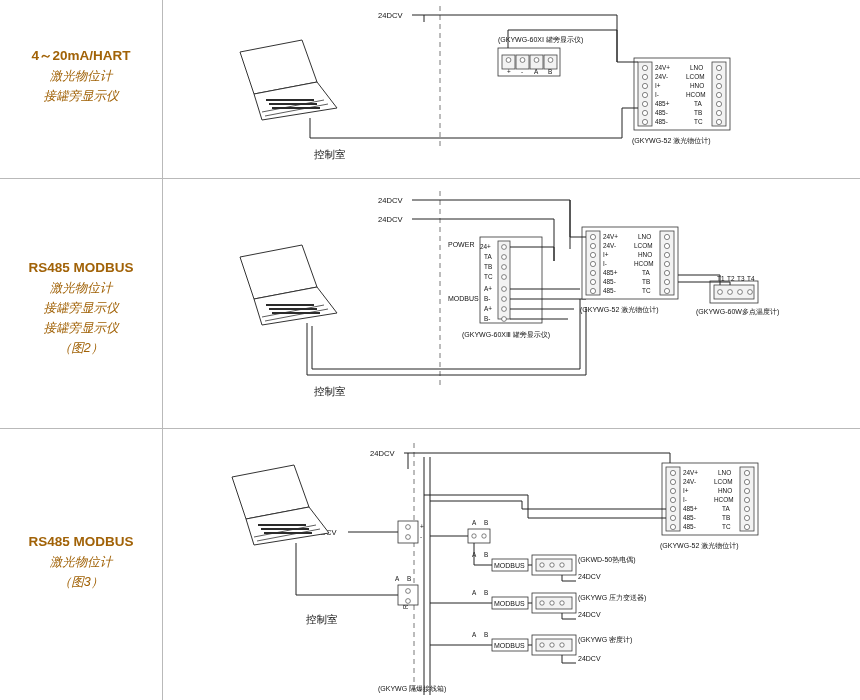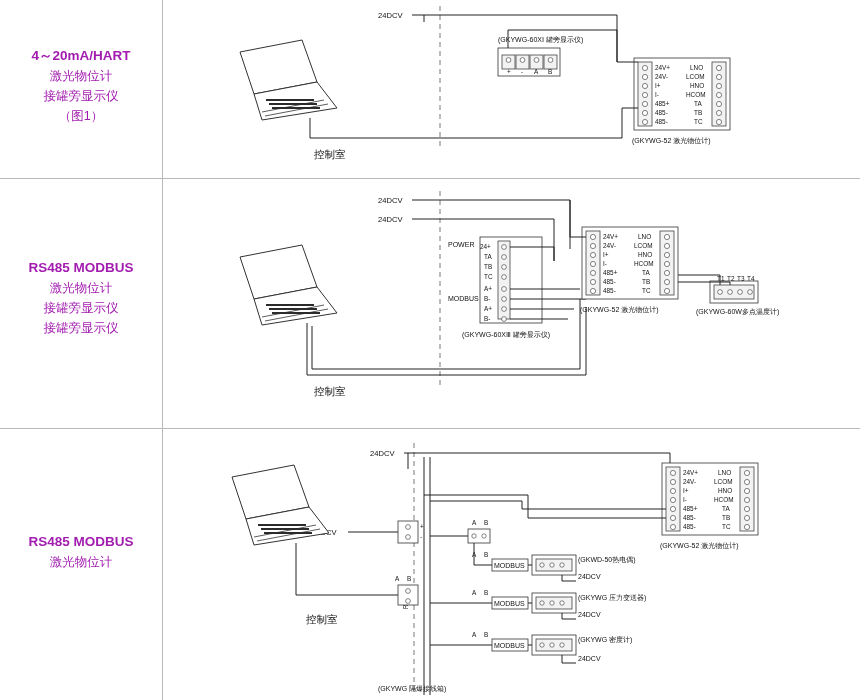--- a/index.html
+++ b/index.html
@@ -2,23 +2,23 @@
 <html><head>
 <meta charset="utf-8">
 <style>
   html,body{margin:0;padding:0;background:#fff;}
   body{width:860px;height:700px;font-family:"Liberation Sans","DejaVu Sans",sans-serif;color:#111;}
   #page{position:relative;width:860px;height:700px;overflow:hidden;background:#fff;}
   .row-sep{position:absolute;left:0;width:860px;height:1px;background:#b9b9b9;}
   .vsep{position:absolute;top:0;width:1px;background:#b9b9b9;}
 
   .label-cell{position:absolute;left:0;width:162px;text-align:center;
-              font-size:13px;line-height:20px;color:#a21caf;}
+              font-size:13px;line-height:20px;color:#a16207;}
   .label-cell .l1{font-weight:bold;font-size:13.5px;}
-  .label-cell .ln{font-size:12.5px;}
+  .label-cell .ln{font-size:12.5px;font-style:italic;}
 
   .diagram{position:absolute;left:162px;}
 
   svg{display:block;}
   .ln1{stroke:#222;stroke-width:1;fill:none;}
   .ln-thin{stroke:#333;stroke-width:.8;fill:none;}
   .dash{stroke:#555;stroke-width:.8;fill:none;stroke-dasharray:5 4;}
   .box{fill:#fff;stroke:#333;stroke-width:.8;}
   .boxf{fill:#f2f2f2;stroke:#444;stroke-width:.8;}
   .t{font-family:"Liberation Sans","DejaVu Sans",sans-serif;font-size:6.4px;fill:#111;}
@@ -36,21 +36,20 @@
 <div id="page">
 
   <div class="row-sep" style="top:178px"></div>
   <div class="row-sep" style="top:428px"></div>
   <div class="vsep" style="left:162px;height:700px"></div>
 
   <div class="label-cell" style="top:46px">
     <div class="l1">4～20mA/HART</div>
     <div class="ln">激光物位计</div>
     <div class="ln">接罐旁显示仪</div>
-    <div class="ln">（图1）</div>
   </div>
 
   <div class="diagram" style="top:0px">
   <svg width="698" height="178" viewBox="0 0 698 178">
 
     <line class="dash" x1="278" y1="6" x2="278" y2="150"></line>
 
     <text class="t t8" x="216" y="18">24DCV</text>
     <line class="ln1" x1="250" y1="15" x2="455" y2="15"></line>
     <line class="ln1" x1="455" y1="15" x2="455" y2="62"></line>
@@ -132,20 +131,21 @@
     </g>
 
   </svg>
   </div>
 
   <div class="label-cell" style="top:258px">
     <div class="l1">RS485 MODBUS</div>
     <div class="ln">激光物位计</div>
     <div class="ln">接罐旁显示仪</div>
     <div class="ln">接罐旁显示仪</div>
+    <div class="ln">（图2）</div>
   </div>
 
   <div class="diagram" style="top:179px">
   <svg width="698" height="249" viewBox="0 0 698 249">
 
     <line class="dash" x1="278" y1="12" x2="278" y2="210"></line>
 
     <text class="t t8" x="216" y="24">24DCV</text>
     <line class="ln1" x1="250" y1="21" x2="408" y2="21"></line>
     <line class="ln1" x1="408" y1="21" x2="408" y2="70"></line>
@@ -256,20 +256,21 @@
       <line class="ln1" x1="516" y1="103" x2="568" y2="103"></line>
       <line class="ln1" x1="568" y1="103" x2="568" y2="106"></line>
     </g>
 
   </svg>
   </div>
 
   <div class="label-cell" style="top:532px">
     <div class="l1">RS485 MODBUS</div>
     <div class="ln">激光物位计</div>
+    <div class="ln">（图3）</div>
   </div>
 
   <div class="diagram" style="top:429px">
   <svg width="698" height="271" viewBox="0 0 698 271">
 
     <line class="dash" x1="252" y1="14" x2="252" y2="266"></line>
     <line class="ln1" x1="262" y1="28" x2="262" y2="266"></line>
     <line class="ln1" x1="268" y1="28" x2="268" y2="266"></line>
     <text class="tv" x="246" y="180" transform="rotate(-90 246,180)">RS485</text>
 

